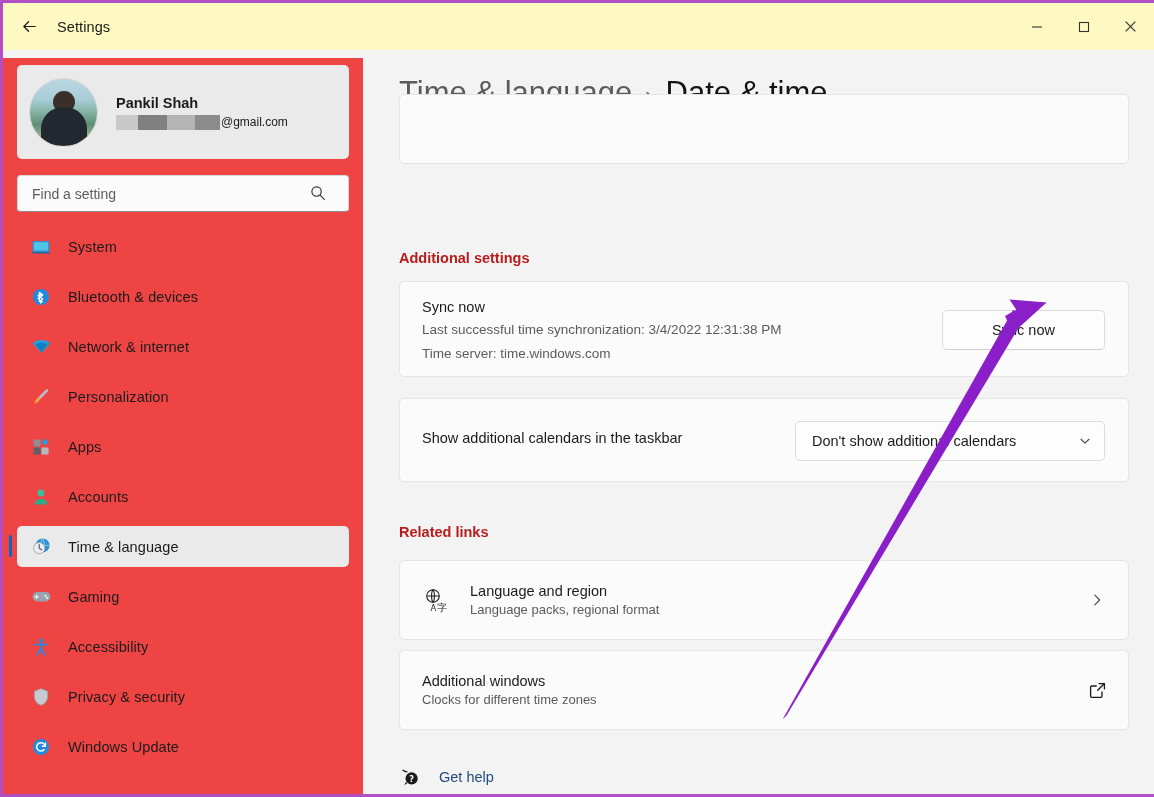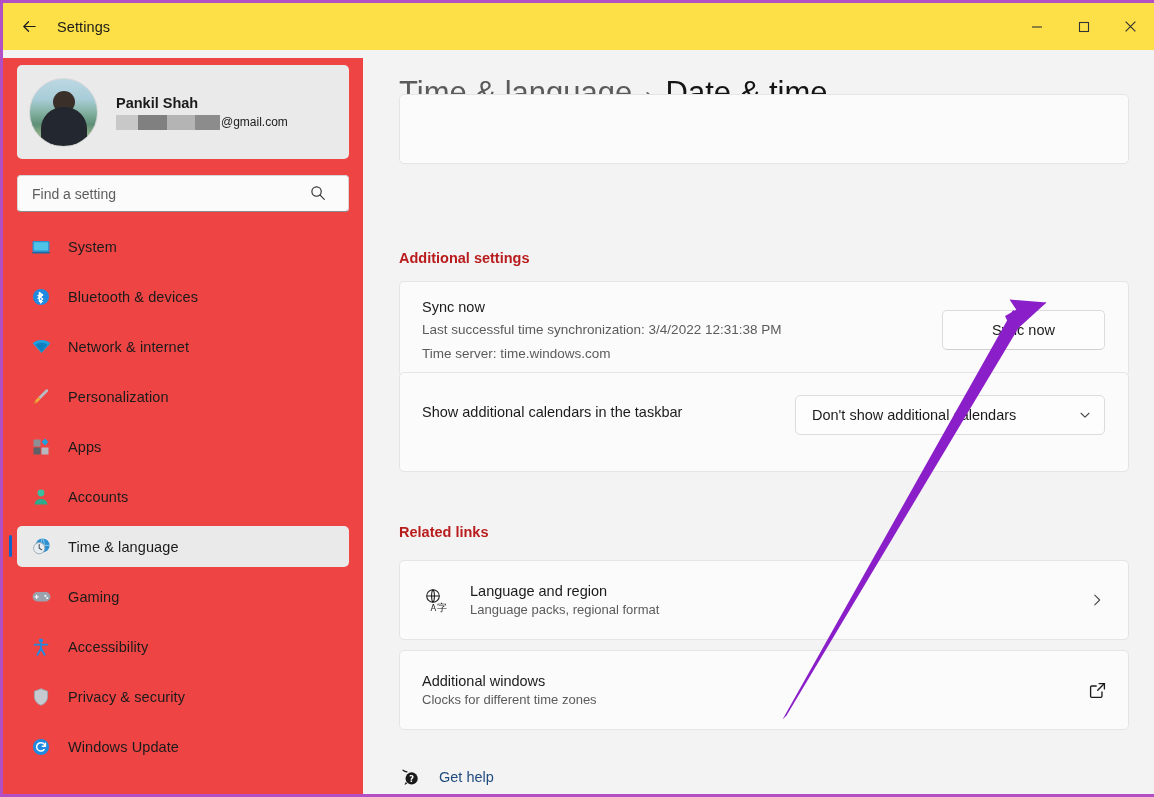--- a/index.html
+++ b/index.html
@@ -15,21 +15,21 @@
     background: #f3f3f3;
     border-left: 3px solid #b24fc4;
     border-top: 3px solid #b24fc4;
     border-bottom: 3px solid #b24fc4;
     overflow: hidden;
   }
 
   
   .titlebar {
     position: absolute; top: 0; left: 0; right: 0; height: 47px;
-    background: #fde047;
+    background: #fef9c3;
     display: flex; align-items: center;
   }
   .back-btn {
     width: 36px; height: 32px; margin-left: 8px;
     display: flex; align-items: center; justify-content: center;
     border-radius: 4px; cursor: pointer;
   }
   .back-btn svg { display: block; }
   .win-title {
     font-size: 14.5px; color: #1b1b1b; margin-left: 10px;
@@ -173,21 +173,21 @@
     width: 163px; height: 40px;
     background: #fdfdfd;
     border: 1px solid #dcdcdc;
     border-bottom-color: #cfcfcf;
     border-radius: 5px;
     font-family: "Liberation Sans", sans-serif;
     font-size: 14.5px; color: #1b1b1b;
     cursor: pointer;
   }
 
-  .card-cal { top: 244px; height: 100px; }
+  .card-cal { top: 270px; height: 84px; }
   .cal-label { position: absolute; left: 22px; top: 31px; font-size: 14.5px; color: #1b1b1b; }
   .cal-select {
     position: absolute; right: 23px; top: 22px;
     width: 310px; height: 40px;
     background: #fdfdfd;
     border: 1px solid #dcdcdc;
     border-radius: 5px;
     display: flex; align-items: center;
     padding: 0 12px 0 16px;
     cursor: pointer;

